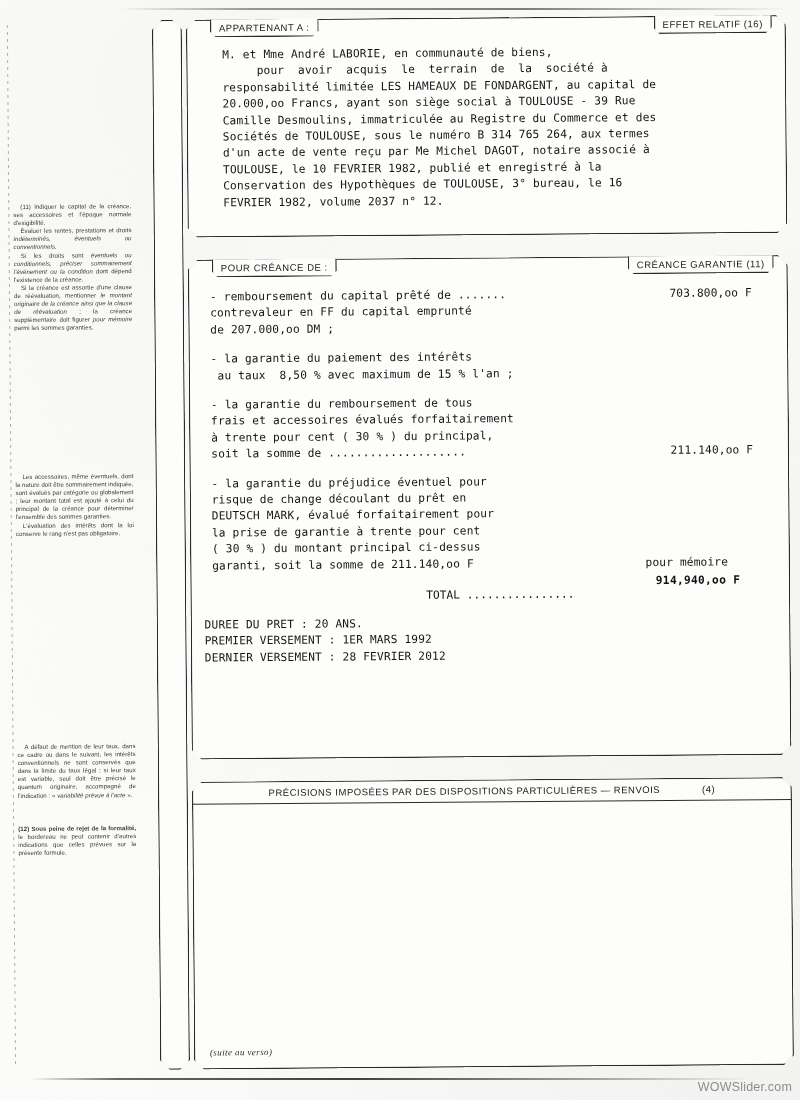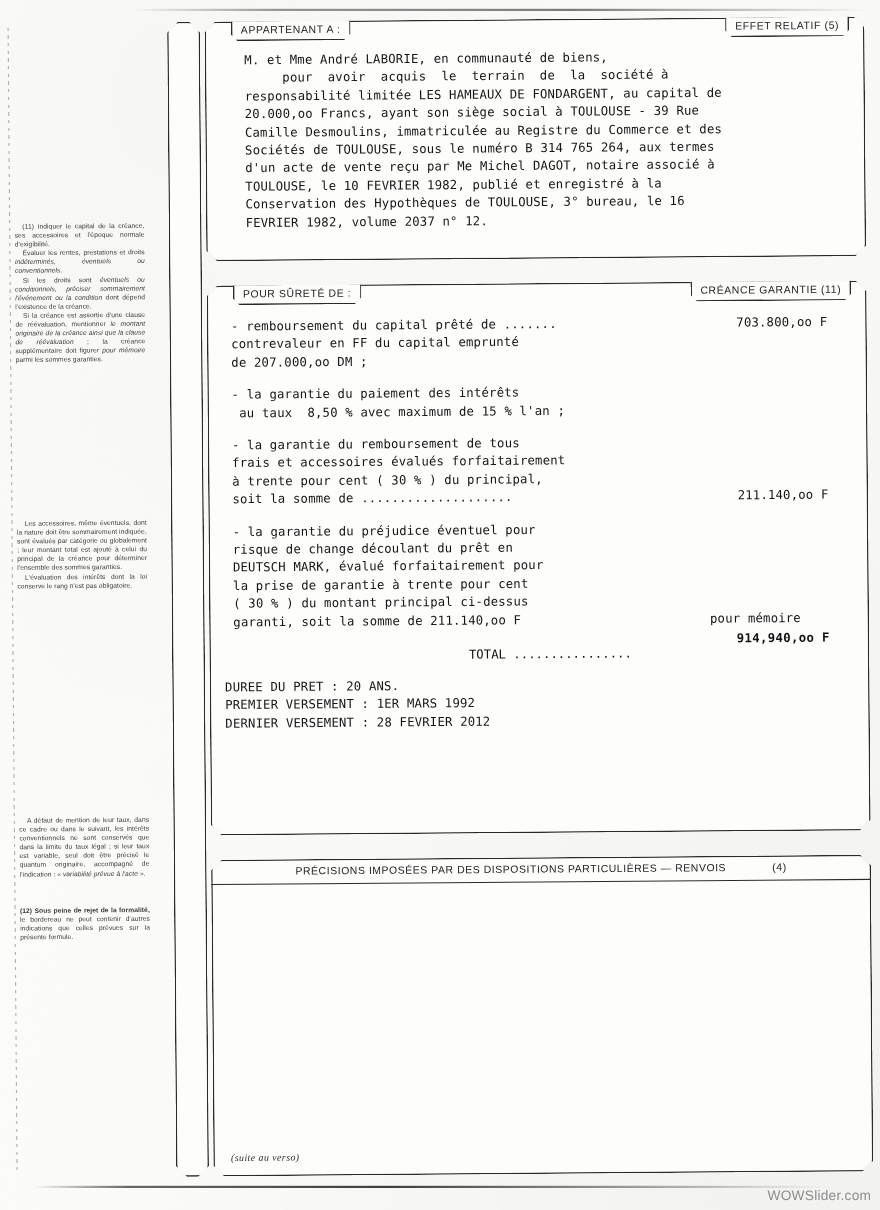--- a/index.html
+++ b/index.html
@@ -179,21 +179,21 @@
     position: absolute;
     left: 22px; top: 318px;
     width: 560px;
     font-family: "DejaVu Sans Mono", "Liberation Mono", monospace;
     font-size: 11.2px;
     white-space: pre;
     color: #111;
   }
   #creance-total .total-label { margin-left: 160px; }
   #creance-total .total-amount {
-    position: absolute; right: 18px; top: 0;
+    position: absolute; right: 32px; top: 0;
     font-weight: bold;
     letter-spacing: .3px;
     text-align: right;
   }
 
   #creance-terms {
     position: absolute;
     left: 14px; top: 358px;
   }
 
@@ -322,35 +322,35 @@
   <div class="margin-note" id="margin-note-12">
     <p class="noindent"><span class="bold">(12) Sous peine de rejet de la formalité,</span><span> le bordereau ne peut contenir d'autres indications que celles prévues sur la présente formule.</span></p>
   </div>
 
   <div class="chamfer" id="spine-strip"></div>
 
   <div id="content-column">
 
     <div class="chamfer section-box" id="section-effet-relatif">
       <div class="label-tab left">APPARTENANT A :</div>
-      <div class="label-tab right">EFFET RELATIF (5)</div>
+      <div class="label-tab right">EFFET RELATIF (16)</div>
       <div class="typed" id="effet-relatif-body">M. et Mme André LABORIE, en communauté de biens,
      pour  avoir  acquis  le  terrain  de  la  société à
 responsabilité limitée LES HAMEAUX DE FONDARGENT, au capital de
 20.000,oo Francs, ayant son siège social à TOULOUSE - 39 Rue
 Camille Desmoulins, immatriculée au Registre du Commerce et des
 Sociétés de TOULOUSE, sous le numéro B 314 765 264, aux termes
 d'un acte de vente reçu par Me Michel DAGOT, notaire associé à
 TOULOUSE, le 10 FEVRIER 1982, publié et enregistré à la
 Conservation des Hypothèques de TOULOUSE, 3° bureau, le 16
 FEVRIER 1982, volume 2037 n° 12.</div>
     </div>
 
     <div class="chamfer section-box" id="section-creance">
-      <div class="label-tab left">POUR SÛRETÉ DE :</div>
+      <div class="label-tab left">POUR CRÉANCE DE :</div>
       <div class="label-tab right">CRÉANCE GARANTIE (11)</div>
 
       <div id="creance-body">
         <div class="creance-item">
           <div class="creance-text">- remboursement du capital prêté de .......
 contrevaleur en FF du capital emprunté
 de 207.000,oo DM ;</div>
           <div class="creance-amount amount-row0">703.800,oo F</div>
         </div>
         <div class="creance-item">

